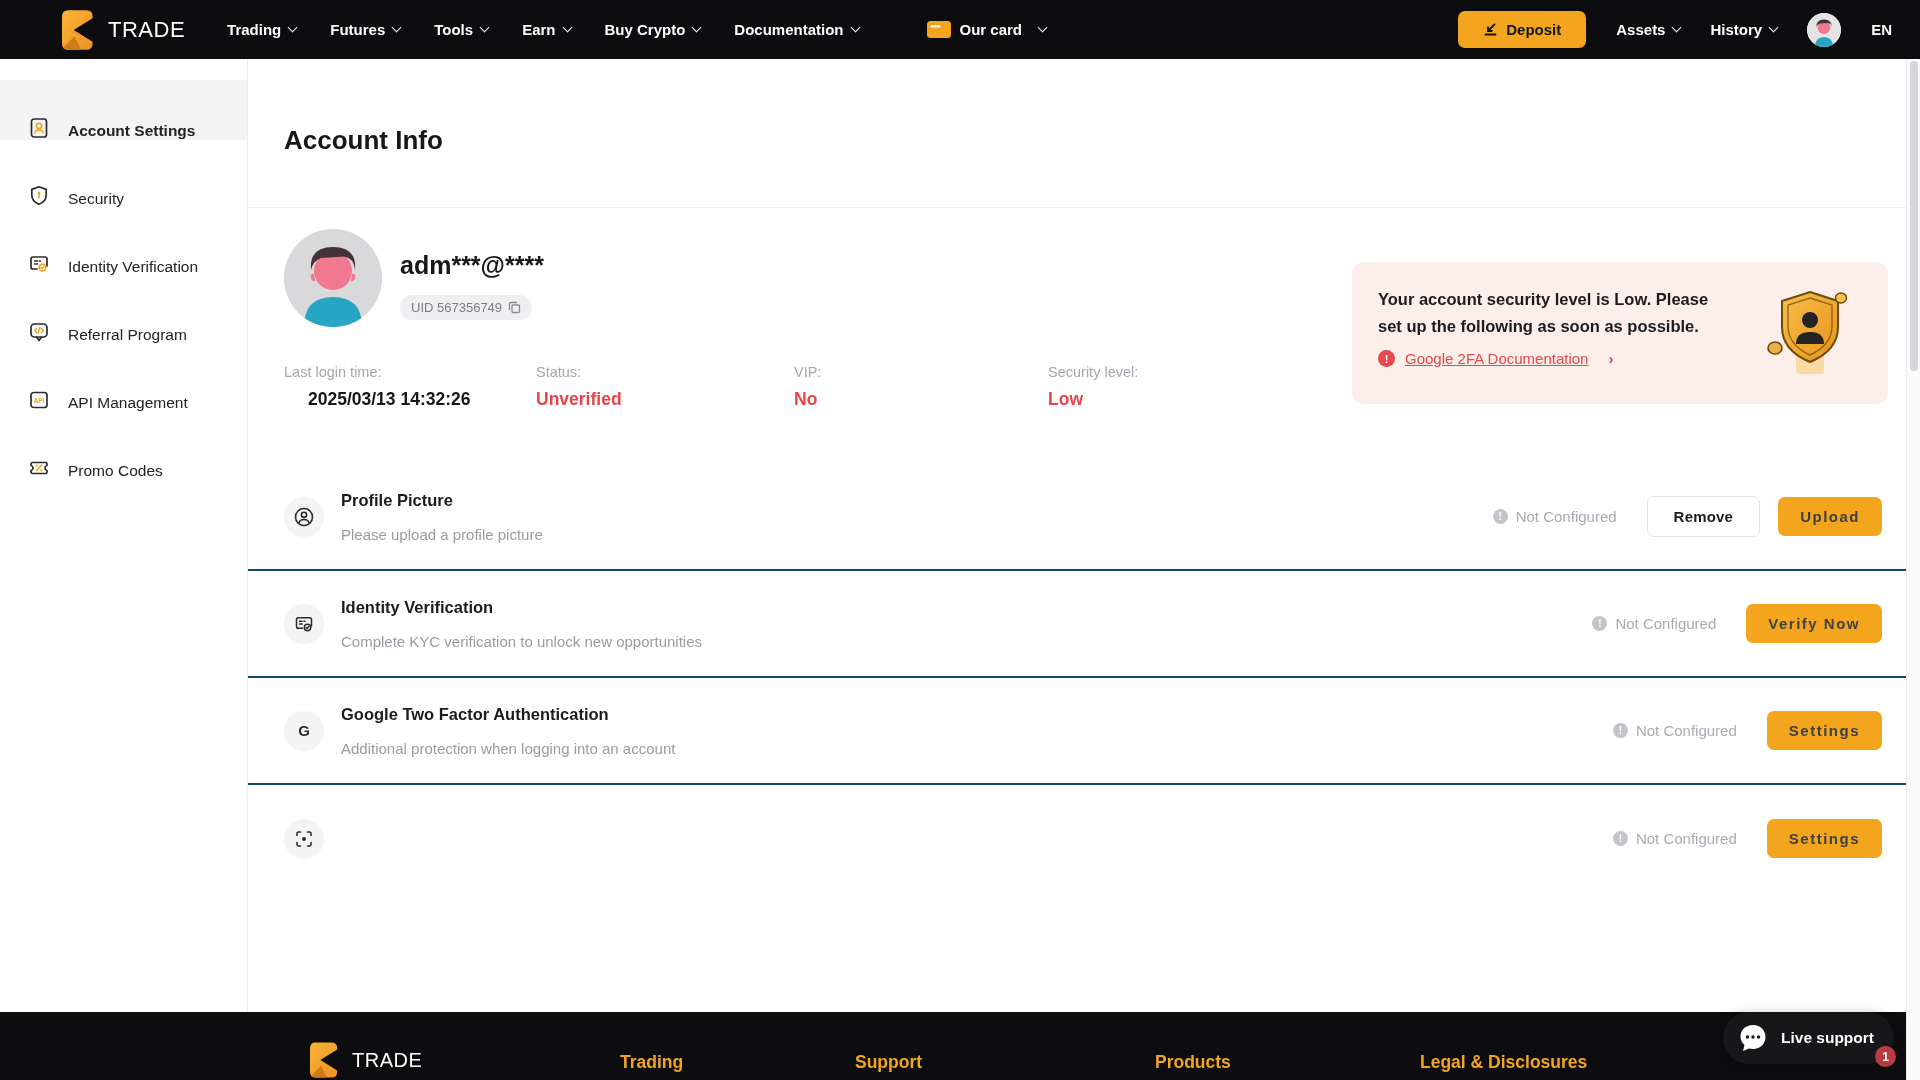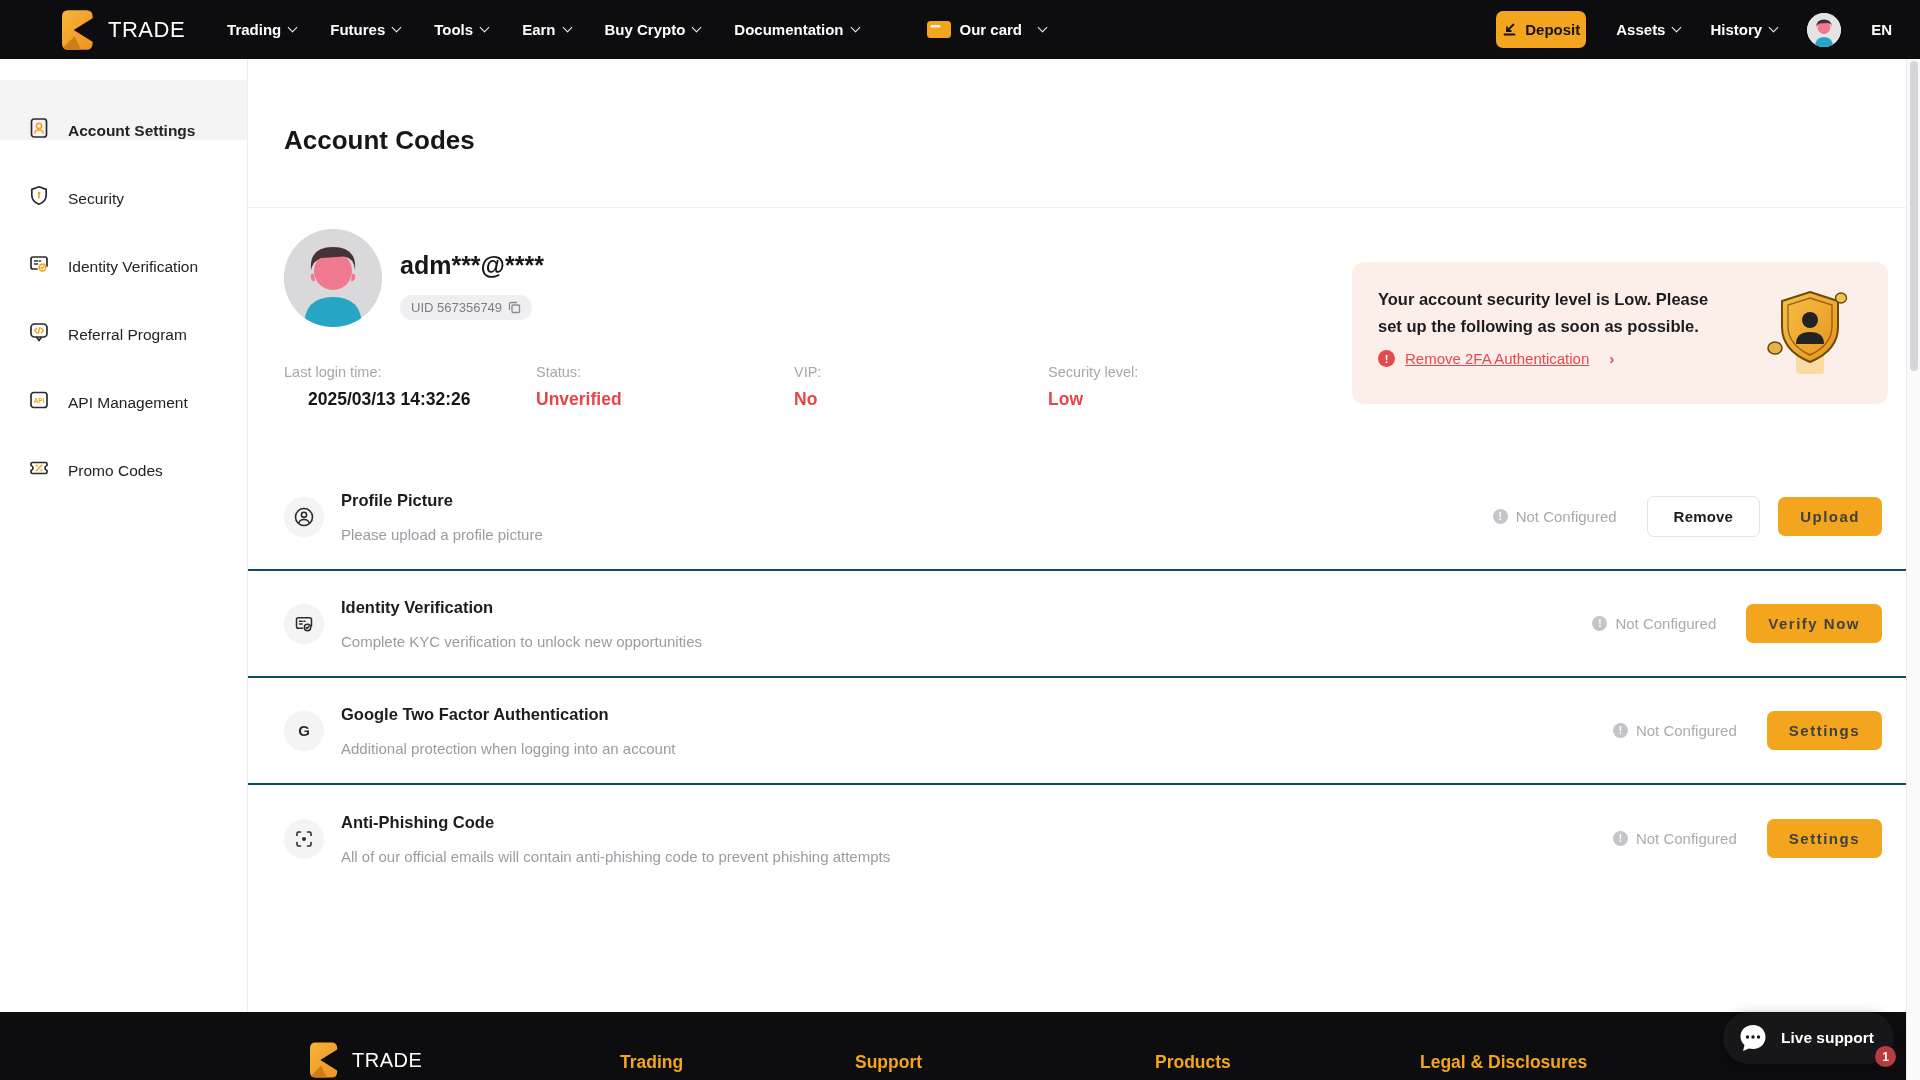--- a/index.html
+++ b/index.html
@@ -9,21 +9,21 @@
   
   .navbar { position:absolute; top:0; left:0; width:1920px; height:59px; background:#0d0d10; display:flex; align-items:center; padding:0 28px 0 62px; color:#fff; }
   .brand { display:flex; align-items:center; gap:10px; margin-right:42px; cursor:pointer; }
   .brand-text { font-size:22px; font-weight:400; letter-spacing:.5px; color:#fff; }
   .nav-menu { display:flex; align-items:center; gap:34px; }
   .nav-item { display:flex; align-items:center; font-size:15px; font-weight:700; cursor:pointer; white-space:nowrap; }
   .chev { display:inline-block; width:7px; height:7px; border-right:1.7px solid #fff; border-bottom:1.7px solid #fff; transform:rotate(45deg); margin-left:8px; margin-top:-4px; opacity:.95; }
   .ourcard { margin-left:34px; display:flex; align-items:center; gap:9px; }
   .nav-spacer { flex:1; }
   .nav-right { display:flex; align-items:center; gap:30px; }
-  .deposit-btn { display:flex; align-items:center; gap:8px; background:#f2a51d; color:#141414; font-size:15px; font-weight:700; padding:10px 6px; border-radius:7px; border:none; cursor:pointer; }
+  .deposit-btn { display:flex; align-items:center; gap:8px; background:#f2a51d; color:#141414; font-size:15px; font-weight:700; padding:10px 25px; border-radius:7px; border:none; cursor:pointer; }
   .nav-avatar { width:34px; height:34px; border-radius:50%; overflow:hidden; background:#e4e4e7; cursor:pointer; }
   .lang { font-size:15px; font-weight:700; cursor:pointer; }
 
   
   .sidebar { position:absolute; top:59px; left:0; width:248px; height:953px; background:#fff; border-right:1px solid #ececef; padding-top:21px; }
   .side-item { height:60px; display:flex; align-items:flex-end; gap:17px; padding-left:27px; margin-bottom:8px; font-size:15.5px; font-weight:500; color:#232327; cursor:pointer; }
   .side-item.active { background:#f4f4f5; font-weight:600; }
   .side-item svg { flex:0 0 auto; }
 
   
@@ -231,21 +231,21 @@
             <path d="M9.3 14.7 L14.7 9.3" stroke="#f2a51d" stroke-width="1.5" stroke-linecap="round"></path>
             <circle cx="9.7" cy="9.7" r="1.1" fill="#f2a51d"></circle>
             <circle cx="14.3" cy="14.3" r="1.1" fill="#f2a51d"></circle>
           </svg>
       </span>
       <span>Promo Codes</span>
     </div>
   </aside>
 
   <main class="main">
-    <h1 class="page-title">Account Codes</h1>
+    <h1 class="page-title">Account Info</h1>
     <div class="divider d1"></div>
 
     <div class="avatar-big">
       <svg width="98" height="98" viewBox="0 0 98 98">
           <circle cx="49" cy="49" r="49" fill="#d9d9dc"></circle>
           <path d="M20 98 Q20 68 49 68 Q78 68 78 98 Z" fill="#27a5c4"></path>
           <circle cx="49" cy="42" r="19" fill="#f0798f"></circle>
           <path d="M27 41 Q25 18 49 18 Q73 18 71 41 Q70 29 60 27.5 L37 29 Q29 32 27 41 Z" fill="#453236"></path>
           <path d="M30 45 q-4-1-3 4 q1 4 4 3 Z M68 45 q4-1 3 4 q-1 4-4 3 Z" fill="#f0798f"></path>
         </svg>
@@ -261,21 +261,21 @@
       </span>
     </div>
 
     <section class="warn-card">
       <div class="warn-text">
         <span>Your account security level is Low. Please</span><br>
         <span>set up the following as soon as possible.</span>
       </div>
       <div class="warn-link-row">
         <span class="alert-dot">!</span>
-        <a class="warn-link">Remove 2FA Authentication</a>
+        <a class="warn-link">Google 2FA Documentation</a>
         <span class="warn-arrow">›</span>
       </div>
       <span class="warn-shield">
         <svg width="88" height="96" viewBox="0 0 88 96" fill="none">
           <defs>
               <linearGradient id="sh1" x1="0" y1="0" x2="1" y2="1">
                 <stop offset="0" stop-color="#f7c04a"></stop>
                 <stop offset="1" stop-color="#e8921c"></stop>
               </linearGradient>
             </defs>
@@ -374,24 +374,20 @@
       <div class="row">
         <div class="row-icon">
           <svg width="22" height="22" viewBox="0 0 22 22" fill="none" stroke="#2b2b2e" stroke-width="1.6" stroke-linecap="round">
               <path d="M4 7.5 V5.5 Q4 4 5.5 4 H7.5"></path>
               <path d="M14.5 4 H16.5 Q18 4 18 5.5 V7.5"></path>
               <path d="M18 14.5 V16.5 Q18 18 16.5 18 H14.5"></path>
               <path d="M7.5 18 H5.5 Q4 18 4 16.5 V14.5"></path>
               <circle cx="11" cy="11" r="2" fill="#2b2b2e" stroke="none"></circle>
             </svg>
         </div>
-        <div class="row-texts">
-          <div class="row-title">Anti-Phishing Code</div>
-          <div class="row-sub">All of our official emails will contain anti-phishing code to prevent phishing attempts</div>
-        </div>
         <div class="row-spacer"></div>
         <div class="status">
           <span class="info-dot">!</span>
           <span class="status-text">Not Configured</span>
         </div>
         <button class="btn primary">Settings</button>
       </div>
 
     </div>
   </main>

